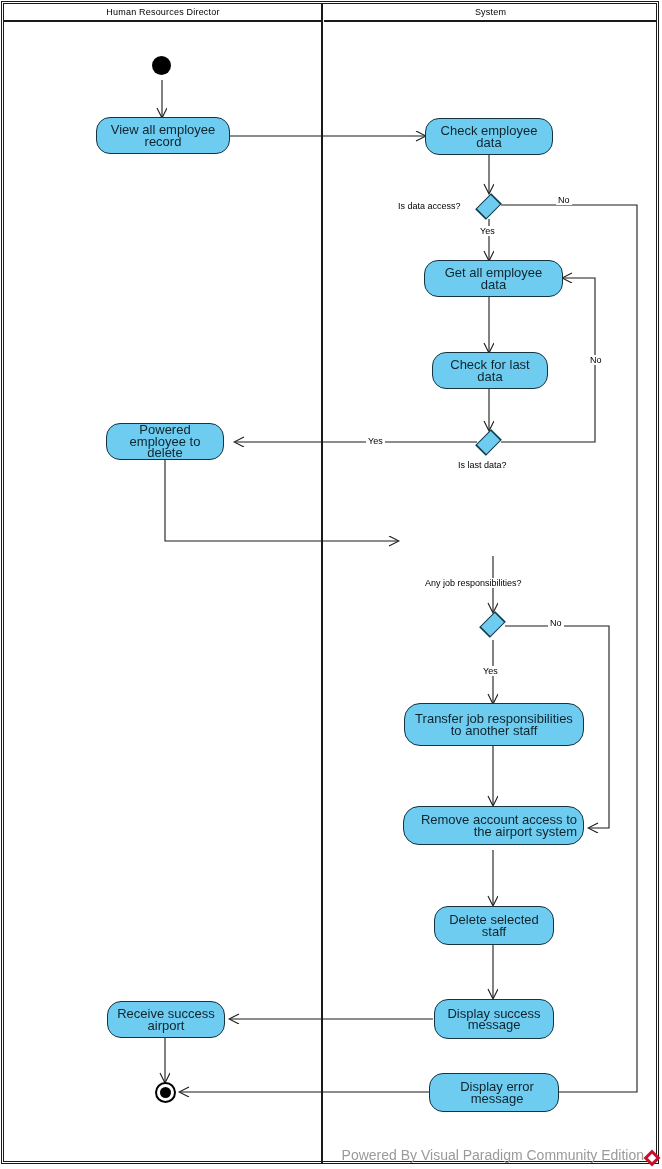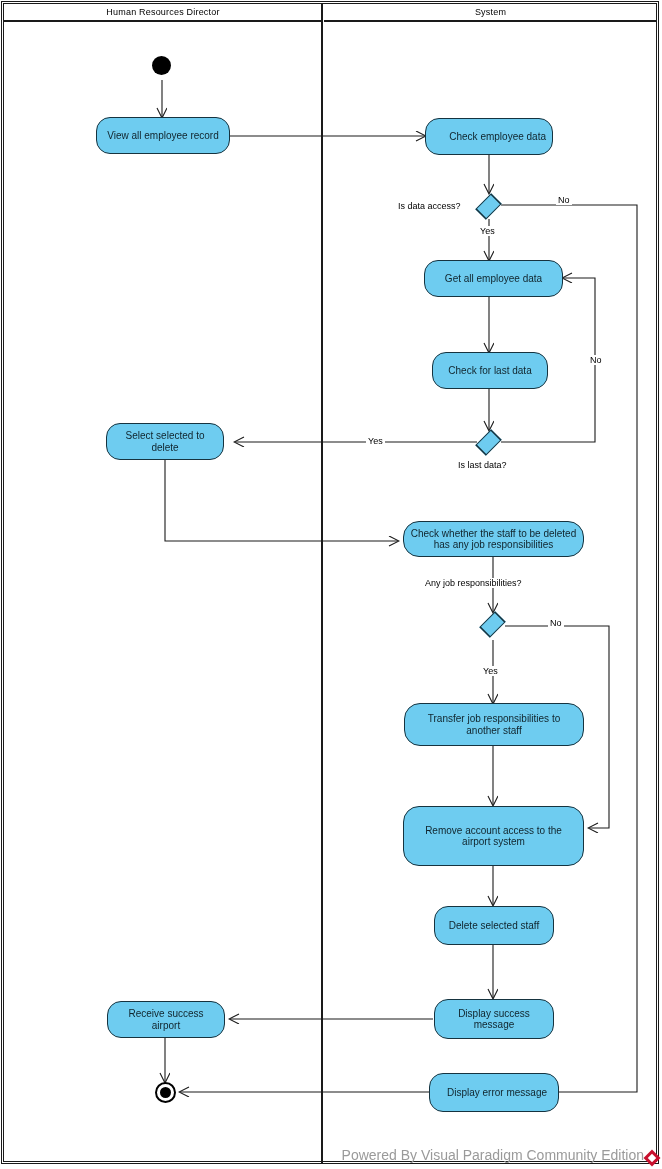--- a/index.html
+++ b/index.html
@@ -6,21 +6,21 @@
   body{font-family:"Liberation Sans",sans-serif;}
   #canvas{position:relative;width:662px;height:1169px;background:#fff;overflow:hidden;}
   .frame-outer{position:absolute;left:1px;top:1px;width:658px;height:1163px;border:1px solid #1a1a1a;box-sizing:border-box;}
   .frame-inner{position:absolute;left:3px;top:3px;width:654px;height:1159px;border:1px solid #1a1a1a;box-sizing:border-box;}
   .lane-header{position:absolute;top:4px;height:18px;border-bottom:2px solid #1a1a1a;box-sizing:border-box;
                display:flex;align-items:center;justify-content:center;font-size:9px;color:#000;letter-spacing:.2px;}
   .lane-div{position:absolute;top:4px;width:2px;background:#1a1a1a;}
   svg.wires{position:absolute;left:0;top:0;width:662px;height:1169px;pointer-events:none;}
   .node{position:absolute;background:#6ECCF0;border:1px solid #16333f;border-radius:14px;
         box-sizing:border-box;display:flex;align-items:center;justify-content:center;text-align:center;
-        font-size:10px;color:#10242c;line-height:11.5px;padding:2px 6px;}
+        font-size:13px;color:#10242c;line-height:11.5px;padding:2px 6px;}
   .node.wide{border-radius:16px;}
   .dnode{position:absolute;width:22px;height:30px;}
   .dnode i{position:absolute;left:3px;top:7px;width:15px;height:15px;background:#6ECCF0;border:1px solid #16333f;
            transform:rotate(45deg) scaleY(1.5);box-sizing:border-box;display:block;}
   .startnode{position:absolute;width:19px;height:19px;border-radius:50%;background:#000;}
   .endnode{position:absolute;width:21px;height:21px;border-radius:50%;border:2px solid #000;background:#fff;box-sizing:border-box;}
   .endnode b{position:absolute;left:3px;top:3px;width:11px;height:11px;border-radius:50%;background:#000;display:block;}
   .elabel{position:absolute;font-size:9px;color:#000;white-space:nowrap;background:#fff;padding:0 2px;}
   .wm{position:absolute;right:18px;bottom:6px;font-size:14px;color:#9a9a9a;white-space:nowrap;}
   .wm-logo{position:absolute;right:4px;bottom:5px;width:12px;height:12px;background:#c8102e;transform:rotate(45deg);}
@@ -90,21 +90,21 @@
     </g>
   </svg>
 
   <div class="startnode" style="left:152px;top:56px;"></div>
 
   <div class="node" style="left:96px;top:117px;width:134px;height:37px;">
     <span>View all employee record</span>
   </div>
 
   <div class="node" style="left:106px;top:423px;width:118px;height:37px;">
-    <span>Select selected to delete</span>
+    <span>Powered employee to delete</span>
   </div>
 
   <div class="node" style="left:107px;top:1001px;width:118px;height:37px;">
     <span>Receive success airport</span>
   </div>
 
   <div class="endnode" style="left:155px;top:1082px;">
       <b></b>
     </div>
 
@@ -127,36 +127,33 @@
     <span>Check for last data</span>
   </div>
 
   <div class="dnode" style="left:478px;top:428px;">
       <i></i>
     </div>
   <div class="elabel" style="left:456px;top:460px;">Is last data?</div>
   <div class="elabel" style="left:366px;top:436px;">Yes</div>
   <div class="elabel" style="left:588px;top:355px;">No</div>
 
-  <div class="node wide" style="left:403px;top:521px;width:181px;height:36px;">
-    <span>Check whether the staff to be deleted has any job responsibilities</span>
-  </div>
 
   <div class="elabel" style="left:423px;top:578px;">Any job responsibilities?</div>
   <div class="dnode" style="left:482px;top:610px;">
       <i></i>
     </div>
   <div class="elabel" style="left:548px;top:618px;">No</div>
   <div class="elabel" style="left:481px;top:666px;">Yes</div>
 
   <div class="node wide" style="left:404px;top:703px;width:180px;height:43px;">
     <span>Transfer job responsibilities to another staff</span>
   </div>
 
-  <div class="node wide" style="left:403px;top:806px;width:181px;height:60px;">
+  <div class="node wide" style="left:403px;top:806px;width:181px;height:39px;text-align:right;">
     <span>Remove account access to the airport system</span>
   </div>
 
   <div class="node" style="left:434px;top:906px;width:120px;height:39px;">
     <span>Delete selected staff</span>
   </div>
 
   <div class="node" style="left:434px;top:999px;width:120px;height:40px;">
     <span>Display success message</span>
   </div>

